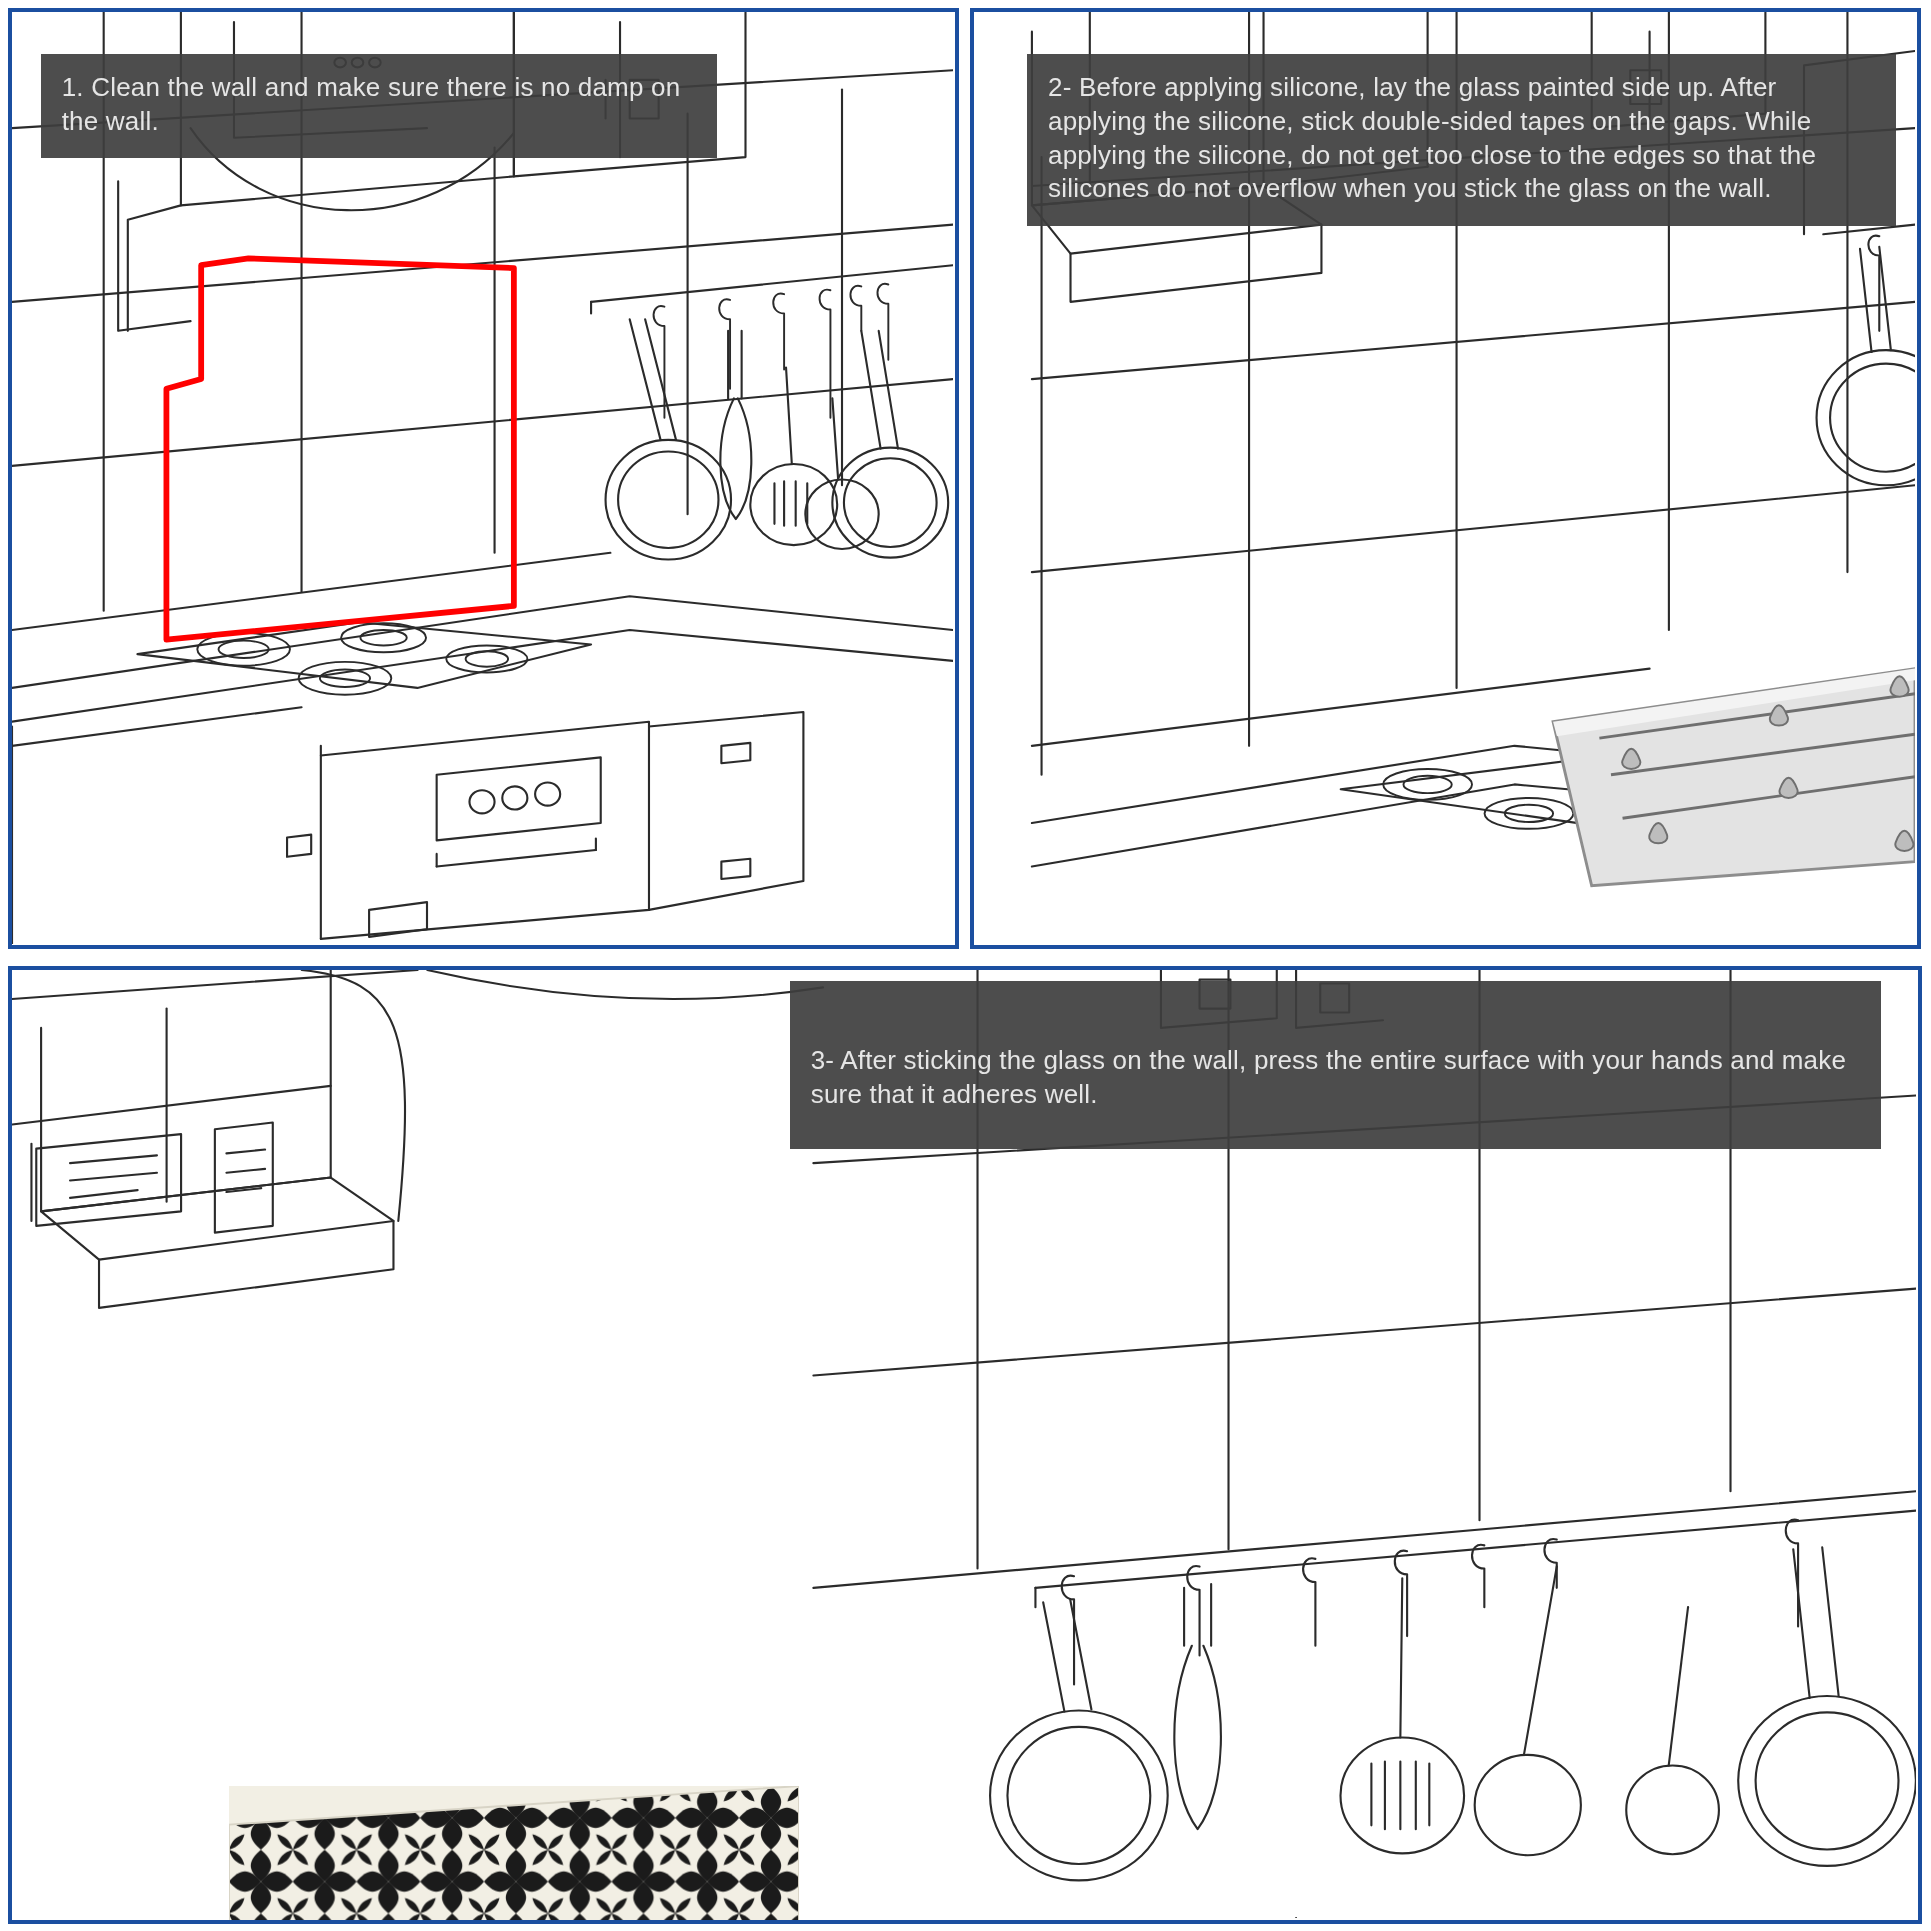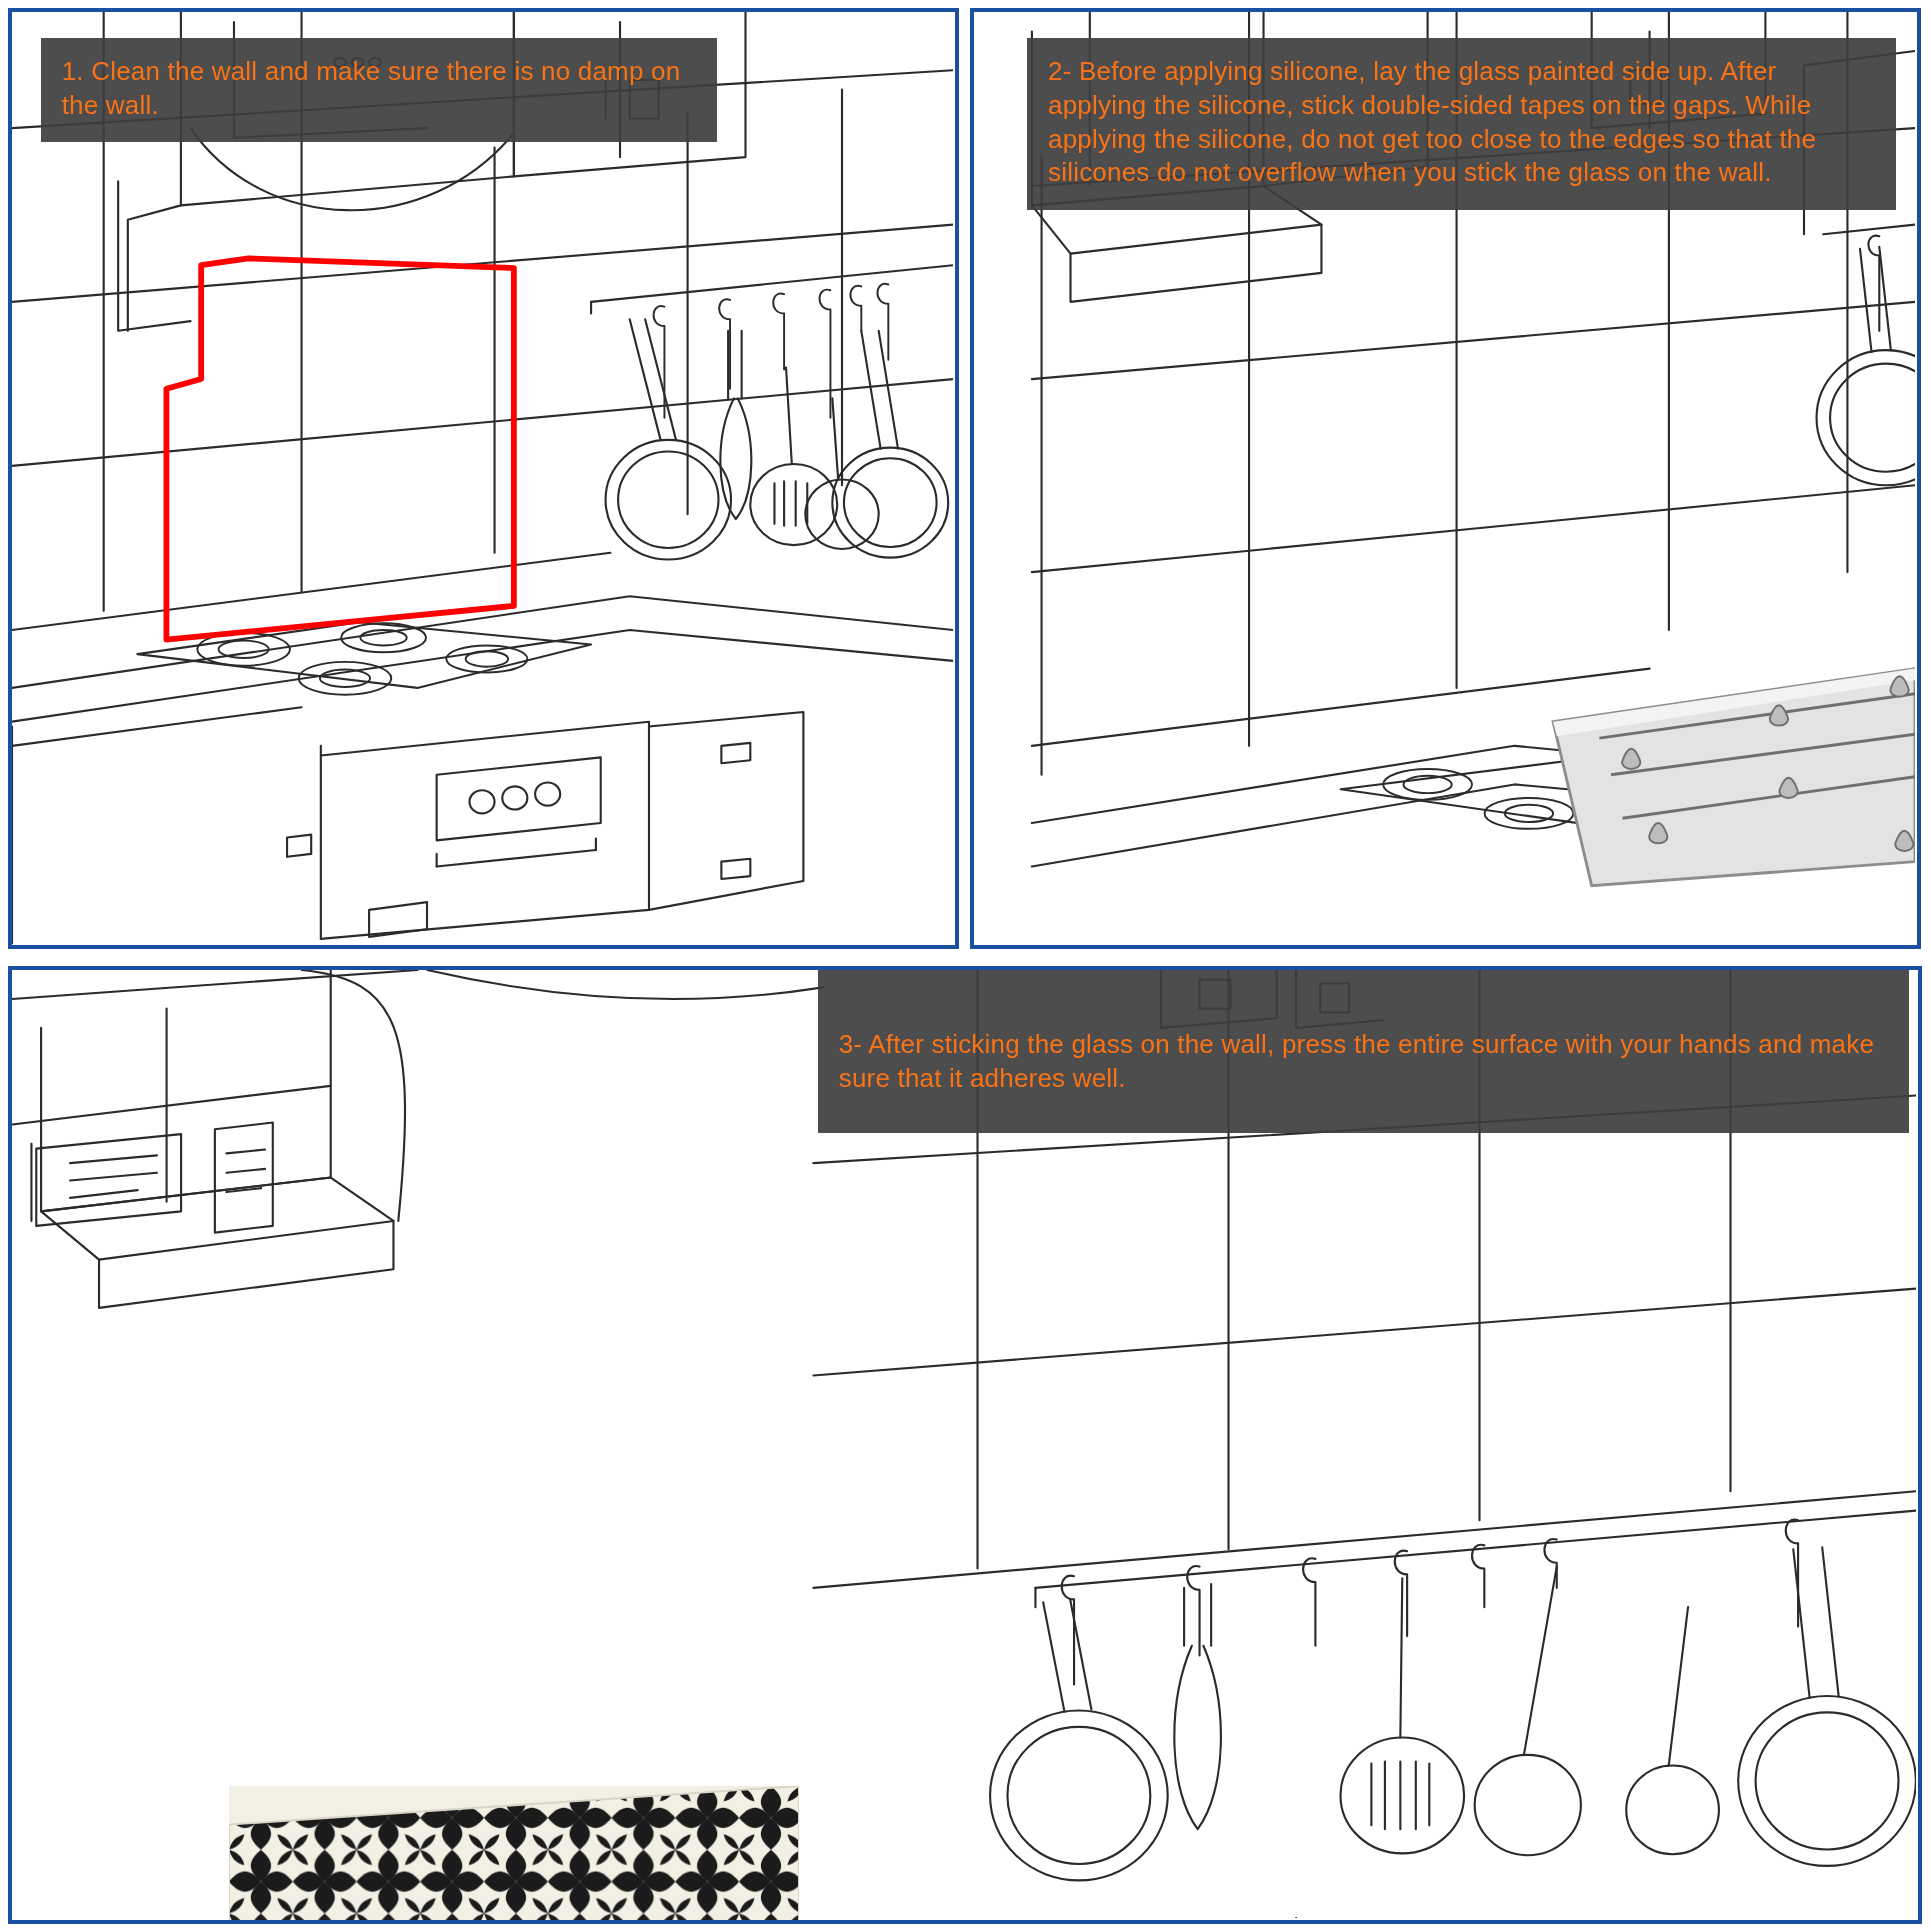--- a/index.html
+++ b/index.html
@@ -8,26 +8,26 @@
   .sheet{position:relative;width:1931px;height:1931px;background:#fff;}
 
   .panel{position:absolute;box-sizing:border-box;border:4.8px solid #1b4fa0;background:#ffffff;overflow:hidden;}
   #panel-1{left:7.7px;top:7.7px;width:951px;height:941px;}
   #panel-2{left:970px;top:7.7px;width:951px;height:941px;padding-left:40px;}
   #panel-3{left:7.7px;top:966px;width:1914px;height:958px;}
 
   .scene{position:absolute;inset:0;overflow:hidden;}
   .scene svg{position:absolute;left:0;top:0;}
 
-  .caption{position:absolute;background:rgba(62,62,62,0.92);color:#f97316;
+  .caption{position:absolute;background:rgba(62,62,62,0.92);color:#e5e5e5;
            font-size:26px;line-height:1.30;letter-spacing:0.2px;padding:17.4px 21px 19.3px 21px;
-           box-sizing:border-box;white-space:pre-line;}
+           box-sizing:border-box;white-space:pre-line;margin-top:16px;}
   #cap-1{left:29px;top:26px;width:676px;}
   #cap-2{left:53px;top:26px;width:869px;}
-  #cap-3{left:806px;top:-4.8px;width:1091px;padding-top:63px;padding-bottom:37px;}
+  #cap-3{left:778px;top:-4.8px;width:1091px;padding-top:63px;padding-bottom:37px;}
 
   .pattern-glass{position:absolute;background:#f2efe4;}
 </style>
 </head>
 <body>
 
 <div class="sheet">
 
   <div class="panel" id="panel-1">
     <div class="scene">

